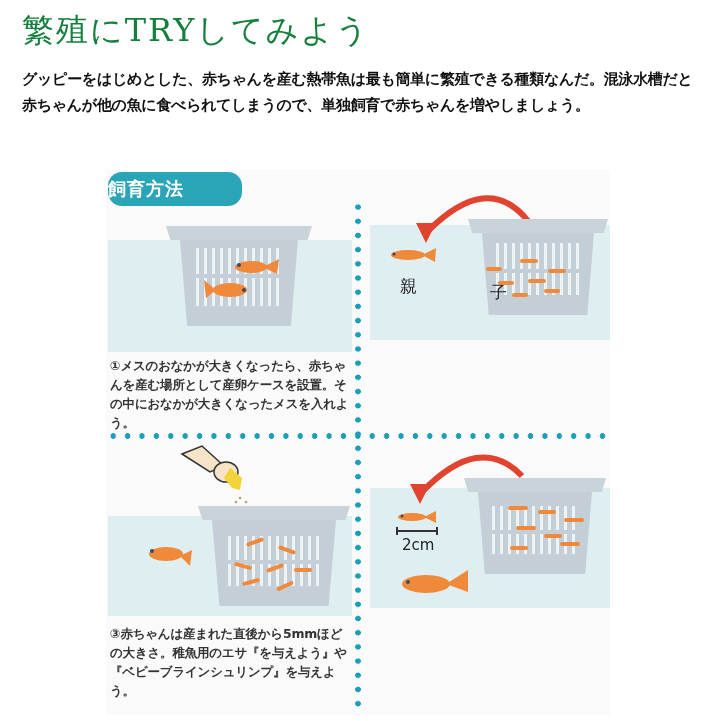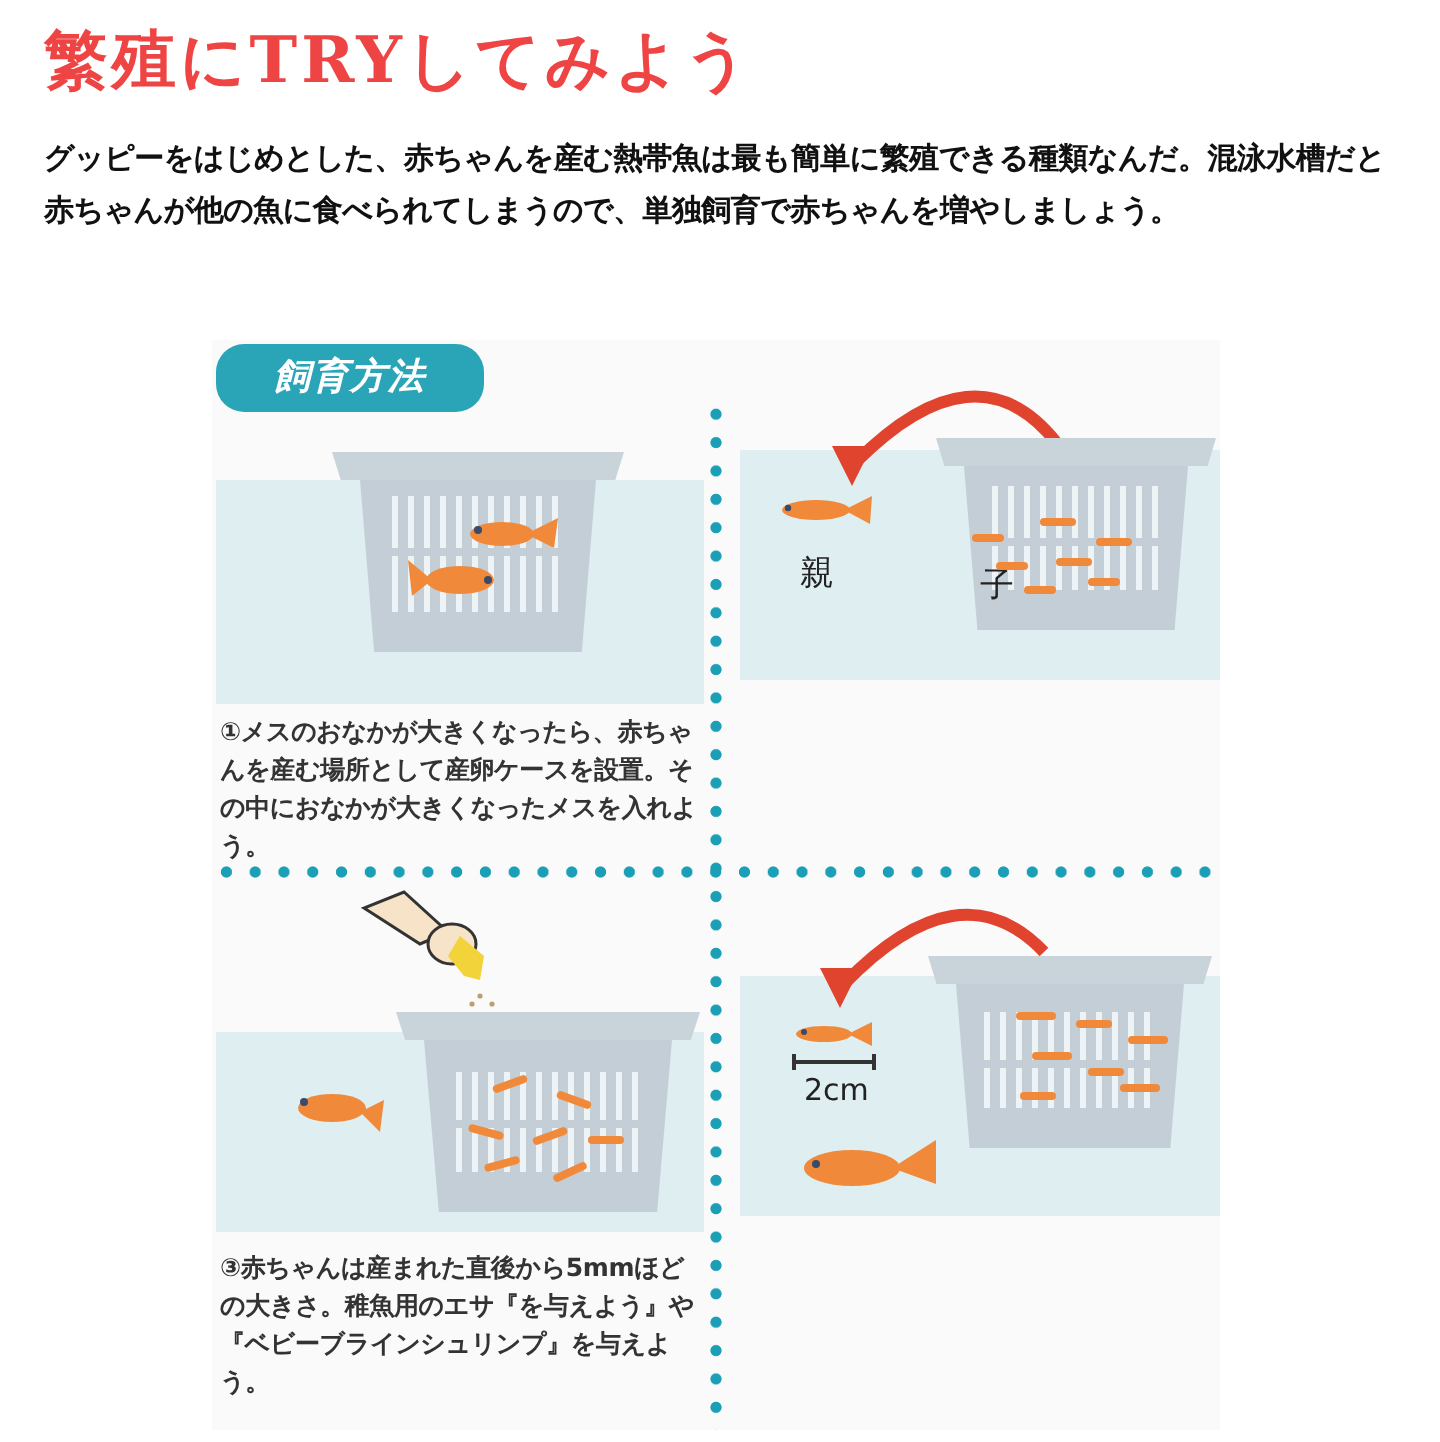--- a/index.html
+++ b/index.html
@@ -2,39 +2,38 @@
 <html><head>
 <meta charset="utf-8">
 <style>
   * { box-sizing: border-box; margin: 0; padding: 0; }
   html, body { width: 720px; height: 721px; background: #ffffff; overflow: hidden; }
   body { position: relative; font-family: "DejaVu Sans", "Liberation Sans", sans-serif; color: #111; }
 
   .title {
     position: absolute; left: 22px; top: 8px;
     font-family: "DejaVu Serif", "Liberation Serif", serif;
-    font-size: 32px; font-weight: bold; letter-spacing: 2px; color: #ef4444;
+    font-size: 32px; font-weight: normal; letter-spacing: 2px; color: #15803d;
     line-height: 44px;
   }
   .intro {
     position: absolute; left: 22px; top: 66px; width: 680px;
     font-size: 15px; font-weight: bold; line-height: 26px; color: #111;
     letter-spacing: -0.3px;
   }
 
   .panel {
     position: absolute; left: 106px; top: 170px; width: 504px; height: 545px;
     background: #fafafa;
   }
   .badge {
     position: absolute; left: 108px; top: 172px; width: 134px; height: 34px;
     background: #2aa5b7; border-radius: 14px; color: #fff;
-    font-size: 18px; font-weight: bold; text-align: center; line-height: 34px;
+    font-size: 18px; font-weight: bold; line-height: 34px;
     letter-spacing: 1px;
-    font-style: italic;
   }
 
   .vdots { position: absolute; left: 354px; top: 200px; width: 8px; height: 515px;
     background-image: radial-gradient(circle, #1a9fb6 2.6px, transparent 3px);
     background-size: 8px 14.2px; background-repeat: repeat-y; }
   .hdots { position: absolute; left: 106px; top: 432px; width: 504px; height: 8px;
     background-image: radial-gradient(circle, #1a9fb6 2.6px, transparent 3px);
     background-size: 14.4px 8px; background-repeat: repeat-x; }
 
   .cell { position: absolute; }

